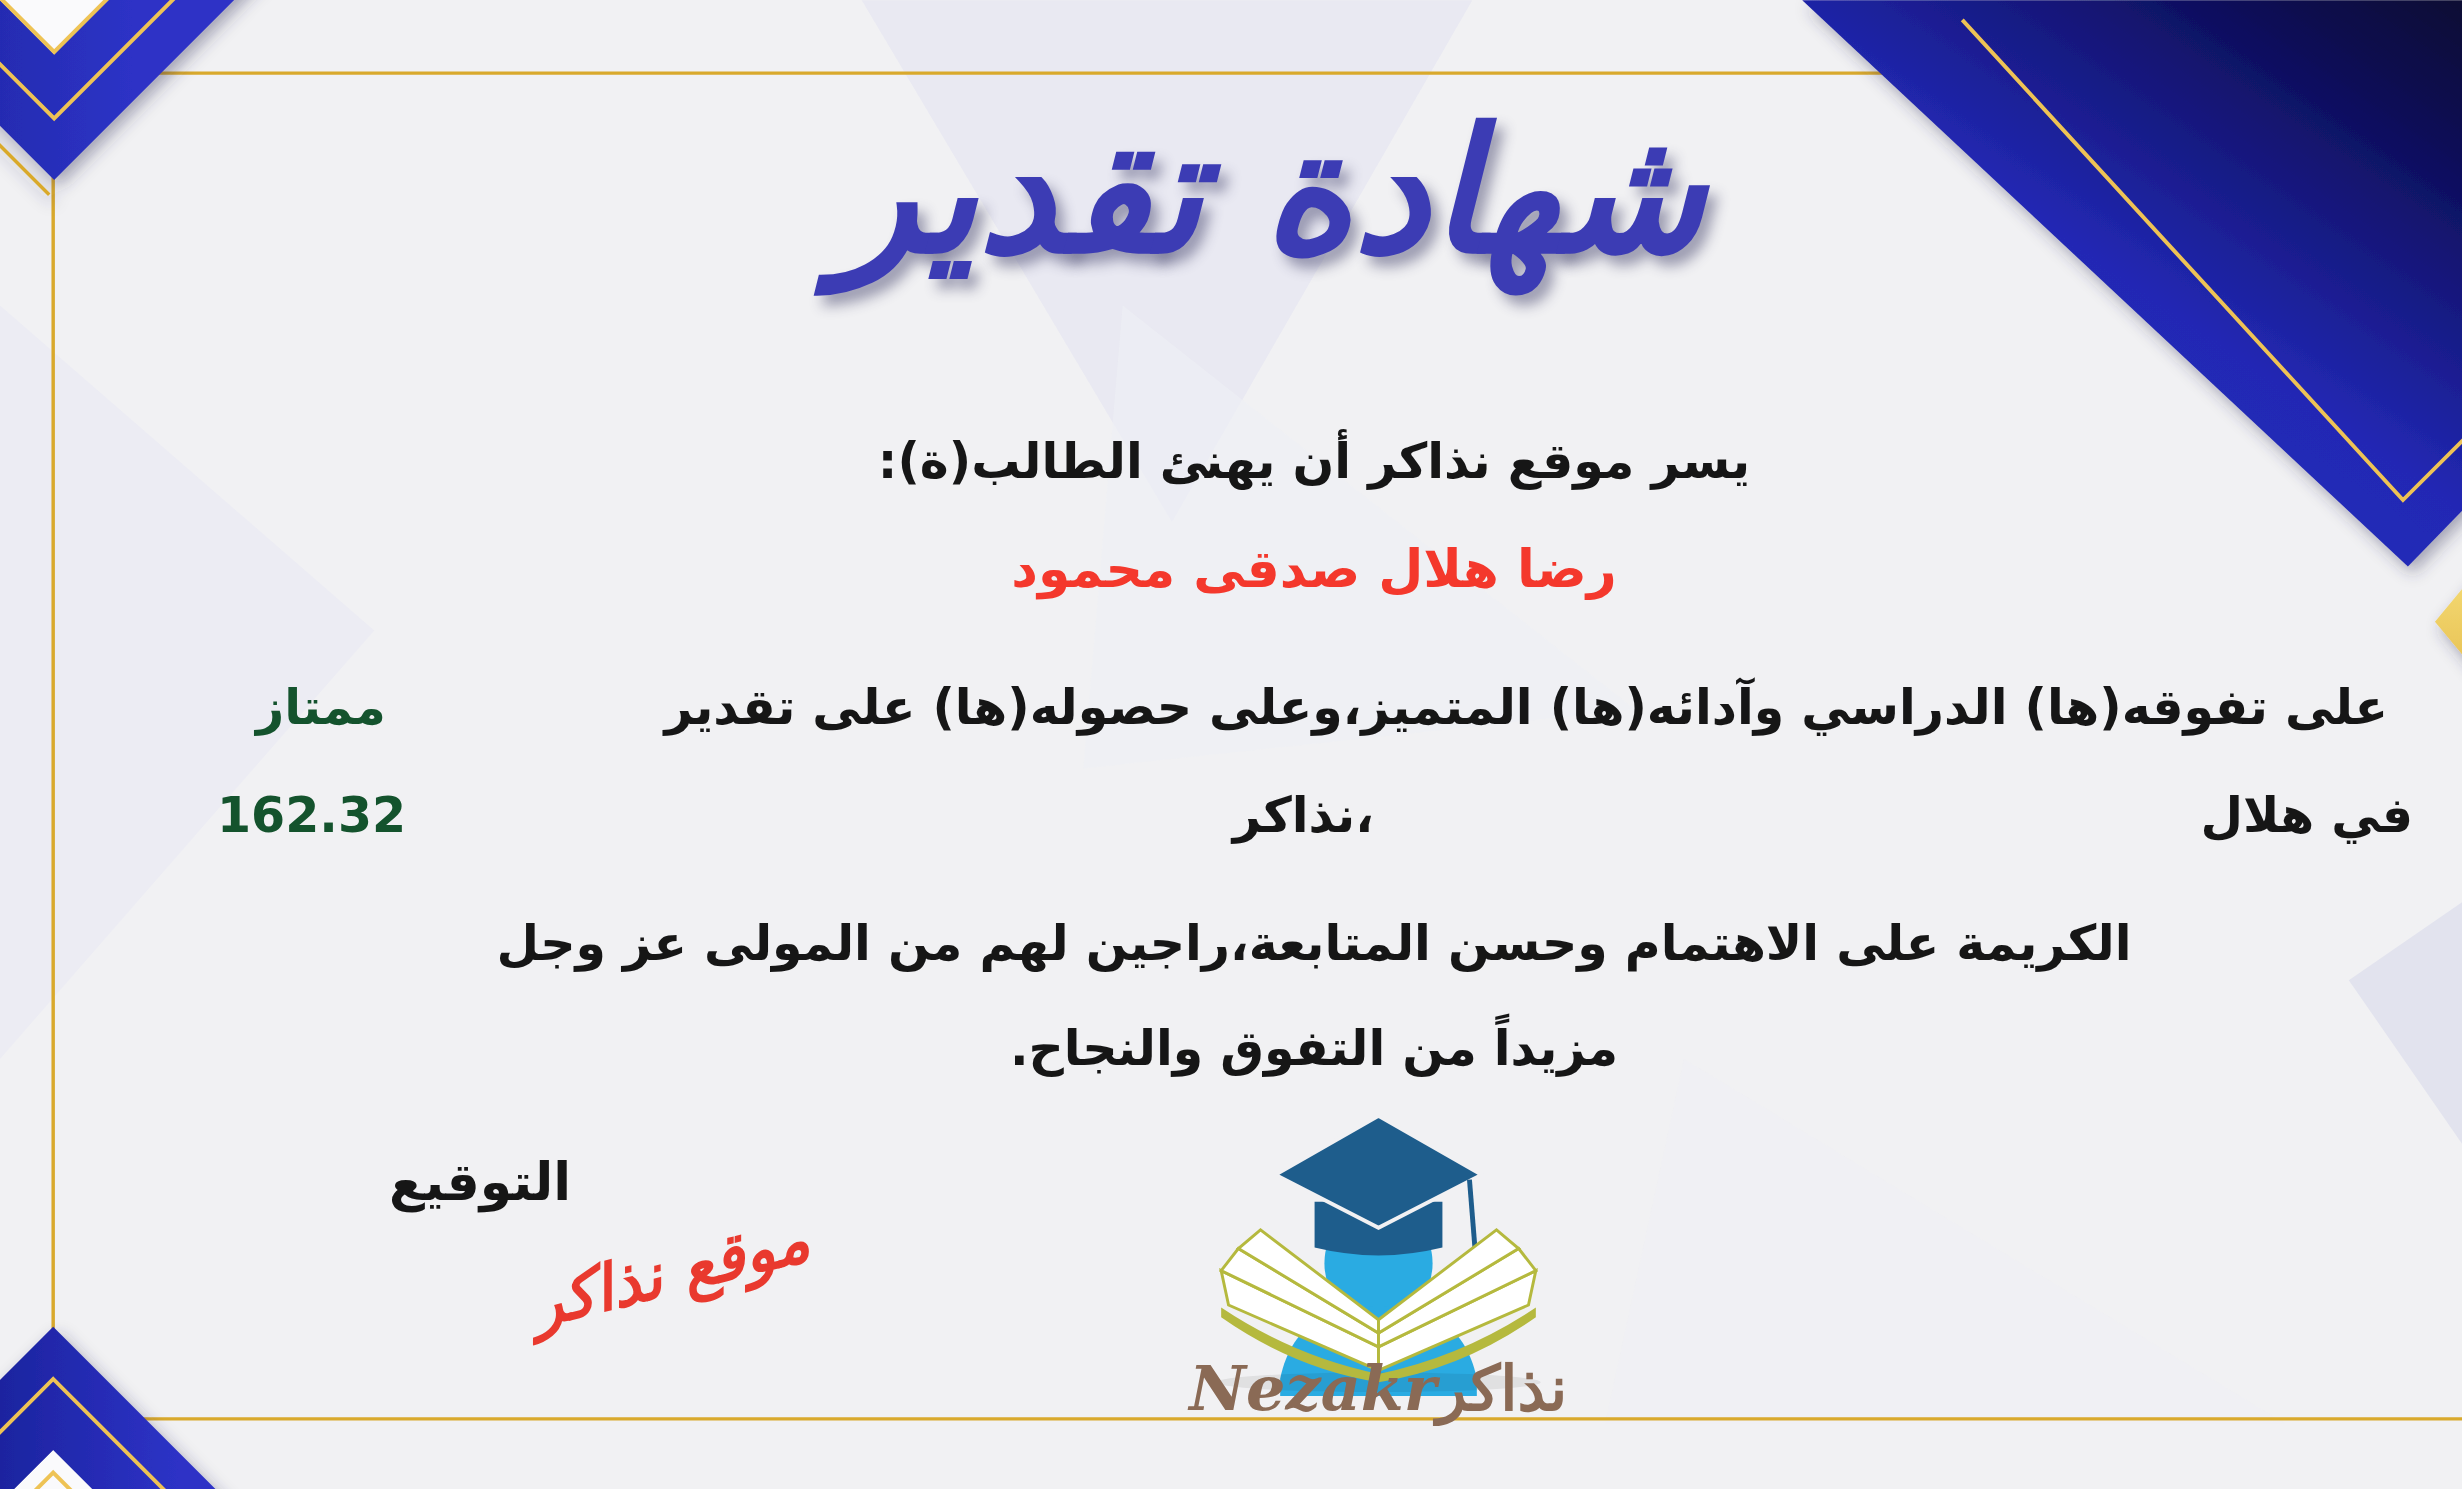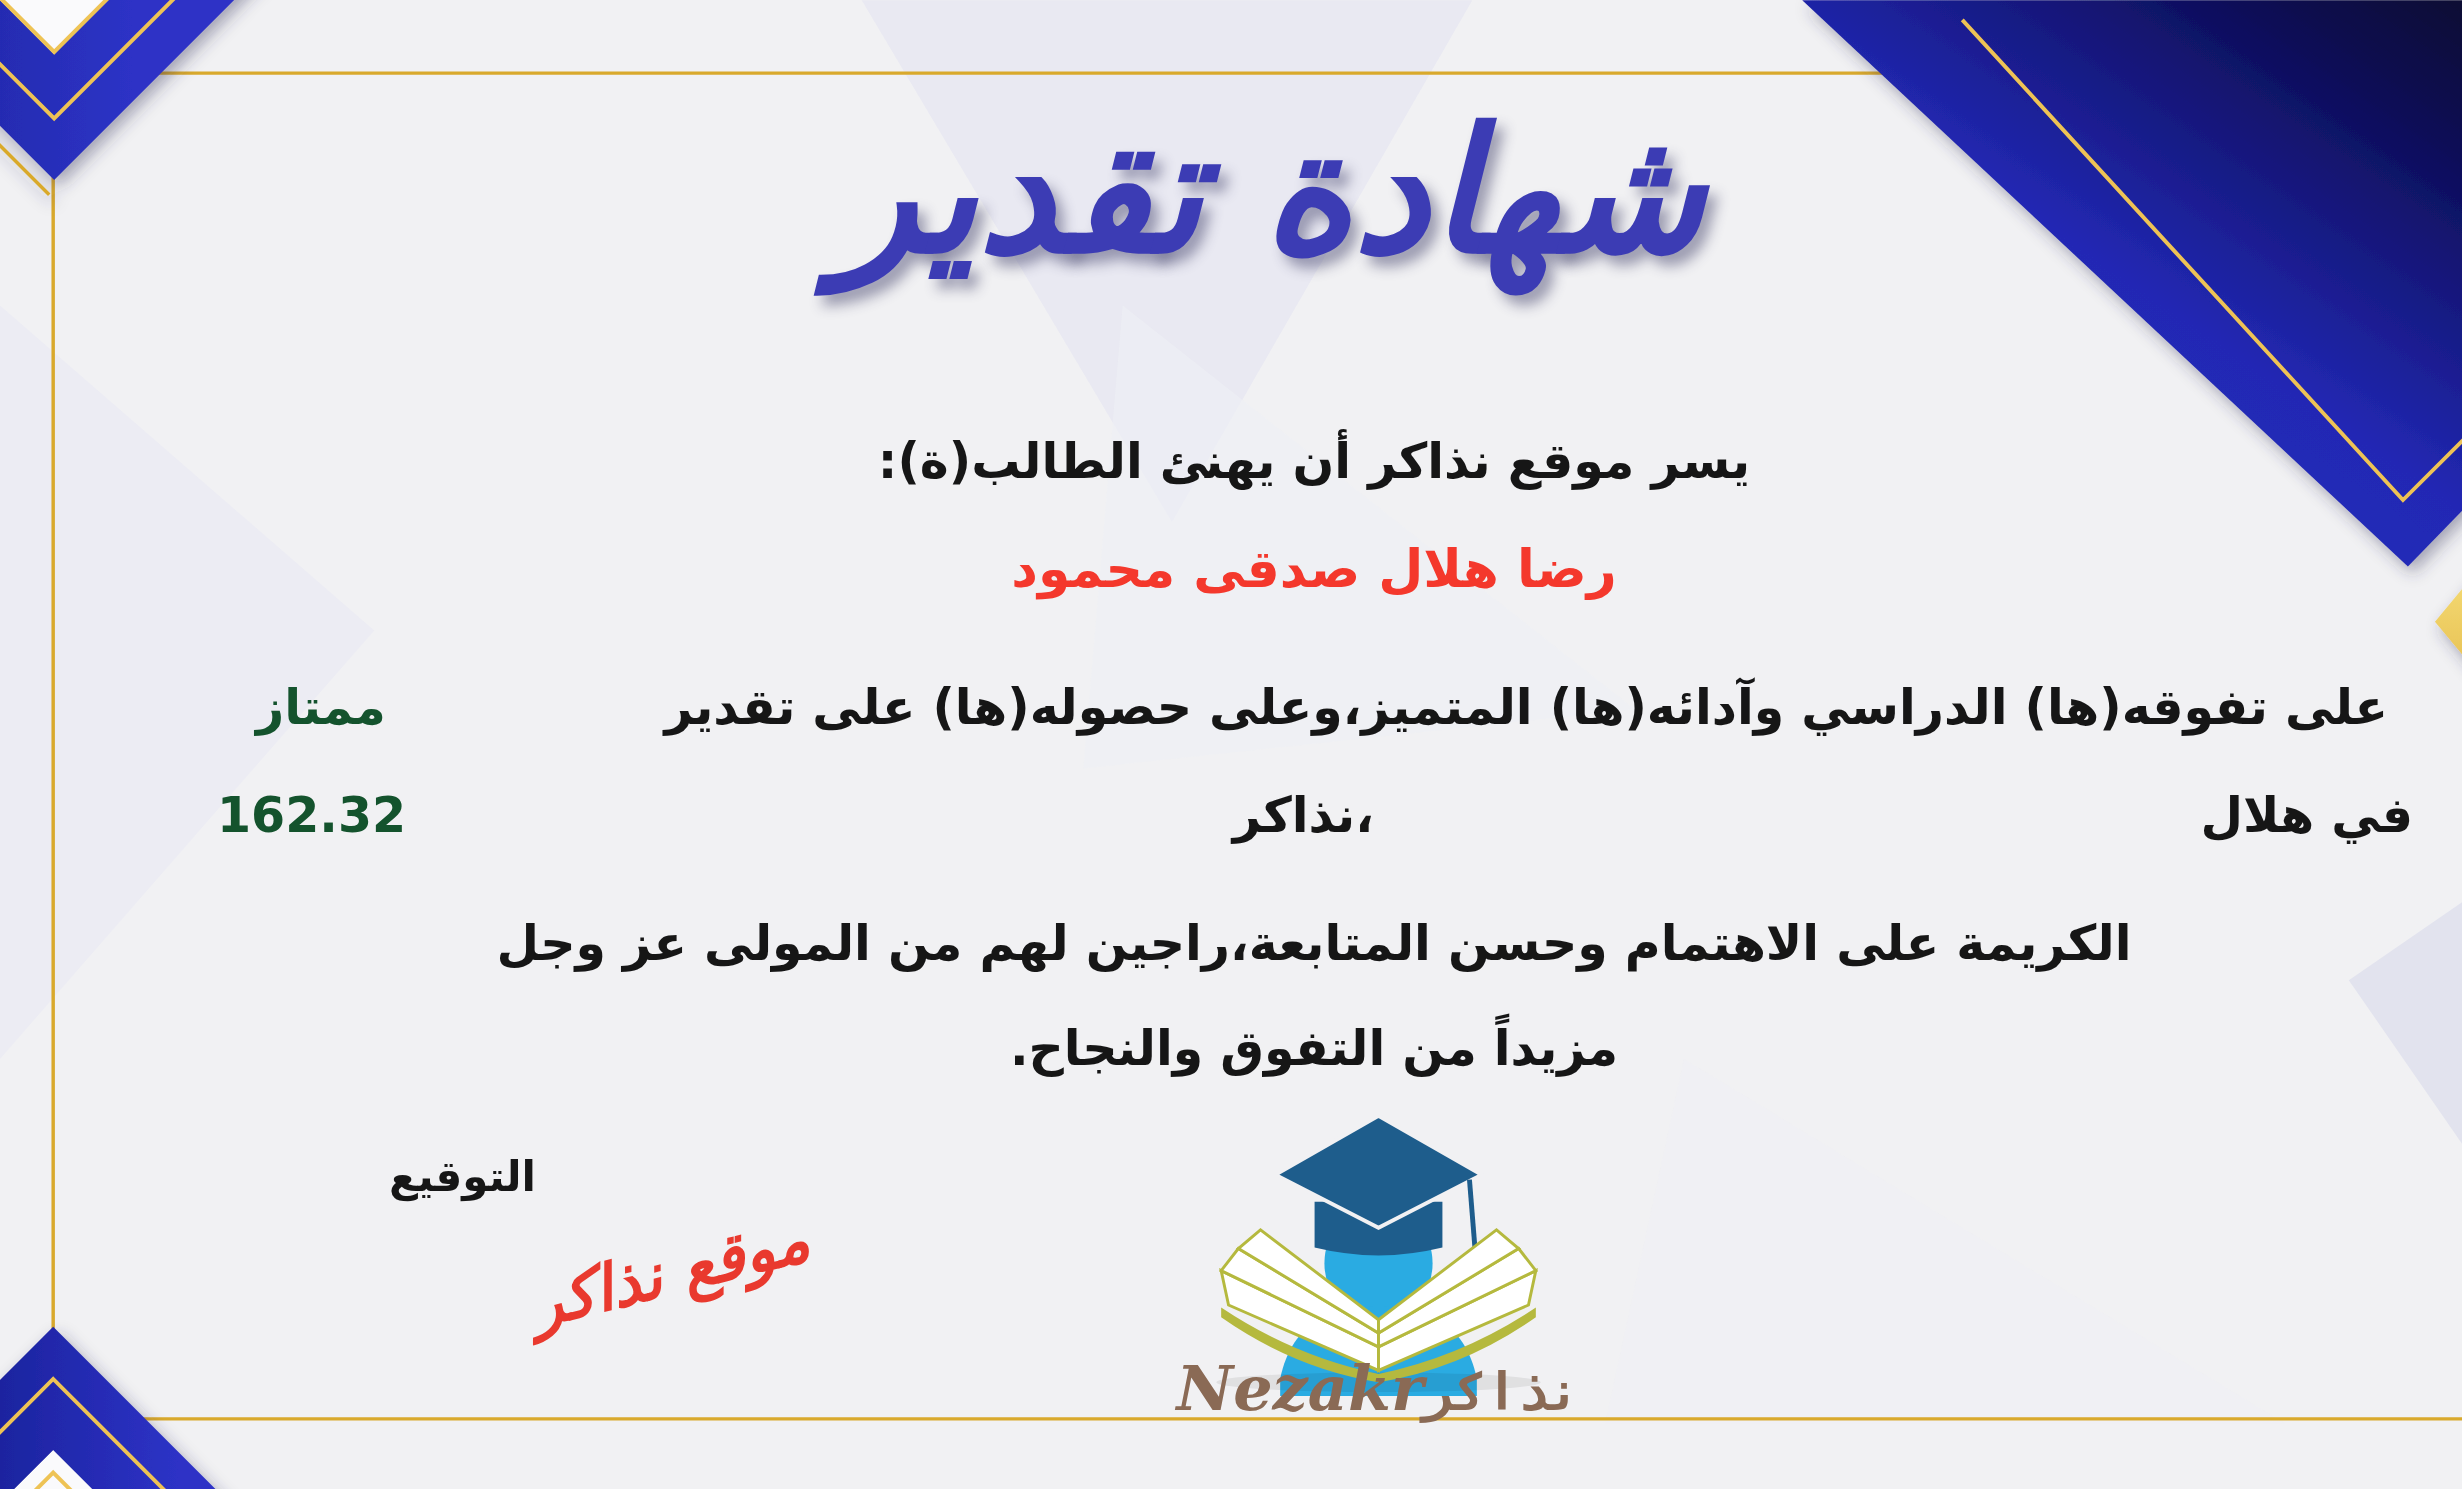--- a/index.html
+++ b/index.html
@@ -18,35 +18,35 @@
   }
   .line{position:absolute;color:#161616;font-weight:bold;direction:rtl;}
   .intro{top:433px;left:0;width:100%;text-align:center;font-size:49px;}
   .student{top:539px;left:0;width:100%;text-align:center;font-size:52px;color:#f4382c;}
   .rowflex{display:flex;justify-content:space-between;align-items:baseline;font-size:49px;}
   .bodyA{top:679px;left:256px;width:2132px;}
   .bodyB{top:787px;left:217px;width:2196px;}
   .bodyC{top:915px;left:0;width:100%;text-align:center;font-size:49px;}
   .bodyD{top:1020px;left:0;width:100%;text-align:center;font-size:49px;}
   .red{color:#14532d;}
-  .sig-label{top:1152px;left:389px;font-size:42px;direction:rtl;}
+  .sig-label{top:1152px;left:389px;font-size:52px;direction:rtl;}
   .sig-script{
     position:absolute;top:1236px;left:492px;width:355px;text-align:center;
     font-size:63px;font-style:italic;font-weight:bold;color:#e9392e;
     transform:rotate(-14deg);direction:rtl;
   }
   
   .logo{position:absolute;left:1147px;top:1101px;width:463px;height:325px;}
   .logo svg{position:absolute;left:0;top:0;}
   .brand{
     position:absolute;left:-19.7px;top:251px;width:502px;text-align:center;
     color:#8a6a55;direction:ltr;white-space:nowrap;
   }
   .brand .lat{font-family:"DejaVu Serif",serif;font-style:italic;font-weight:bold;font-size:62px;}
-  .brand .ar{font-family:Liberation Mono, monospace;font-weight:bold;font-size:52px;}
+  .brand .ar{font-family:Liberation Sans, sans-serif;font-weight:bold;font-size:62px;}
 </style>
 </head>
 <body>
 
 <div class="canvas">
 
   <svg class="deco" viewBox="0 0 5337 3025" aria-hidden="true">
     <defs>
       <linearGradient id="gradTL" x1="0" y1="0" x2="1" y2="0">
         <stop offset="0" stop-color="#0c0c45"></stop>

